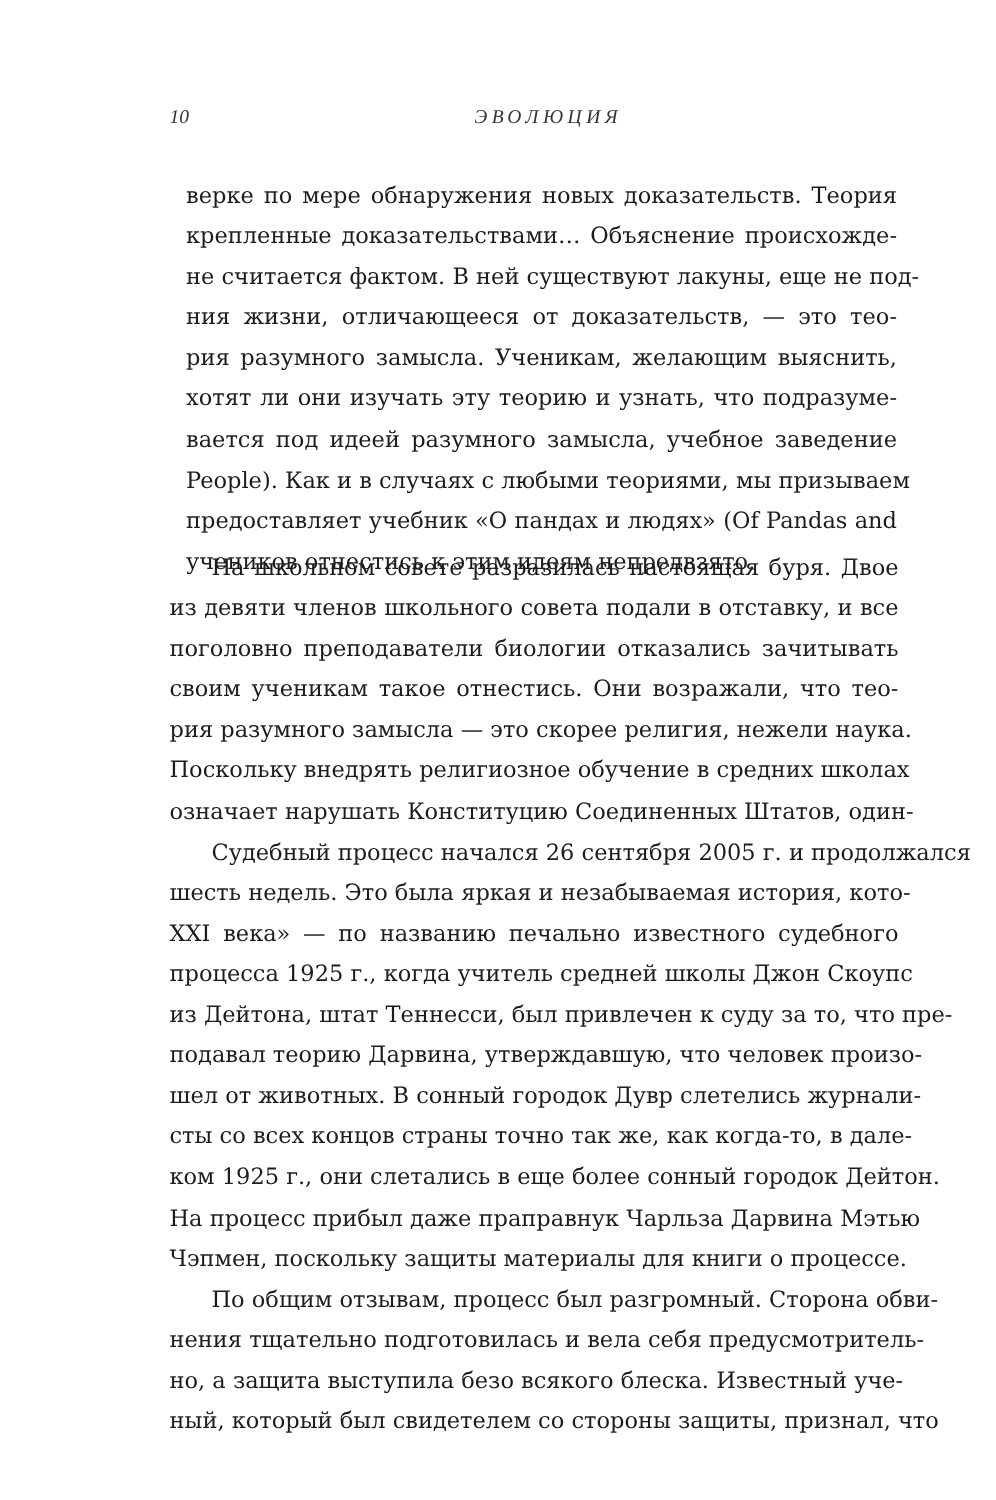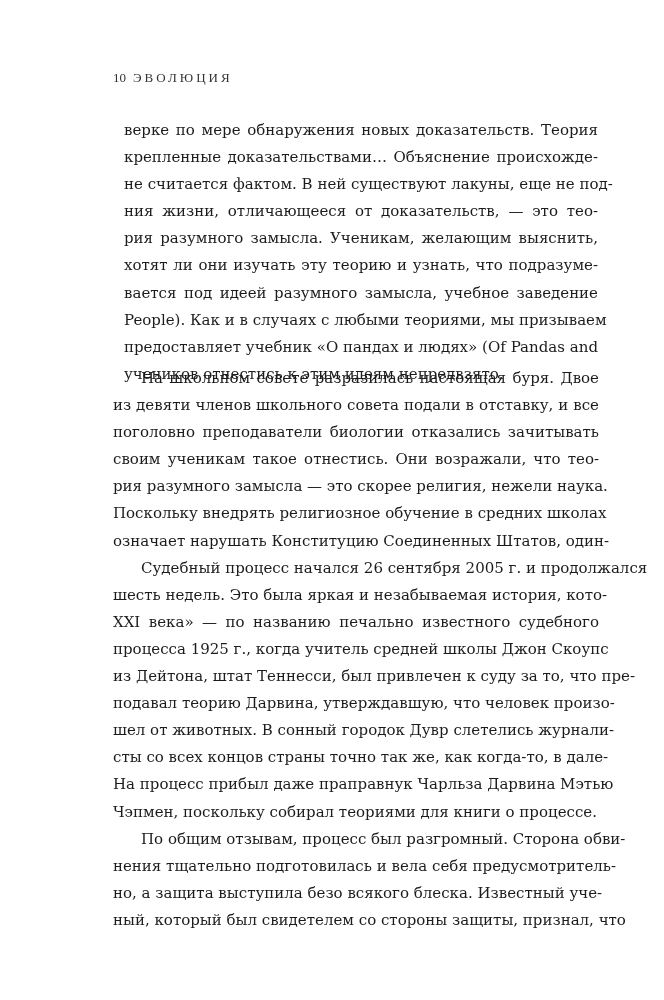--- a/index.html
+++ b/index.html
@@ -1,21 +1,21 @@
 <!DOCTYPE html>
 <html><head>
 <meta charset="utf-8">
 <style>
   html, body { margin: 0; padding: 0; background: #ffffff; }
   body { width: 664px; height: 1000px; position: relative; overflow: hidden;
          font-family: "DejaVu Serif", "Liberation Serif", serif; color: #1c1c1c; }
   .running-head { position: absolute; top: 70px; left: 113px; width: 485px; height: 20px;
-                  font-family: "Liberation Serif", serif; font-size: 13px; color: #333; }
+                  font-family: "Liberation Serif", serif; font-size: 13px; color: #333; font-style: italic; }
   .page-num { position: absolute; left: 0; top: 0; }
-  .chapter-title { position: absolute; left: 0; right: 0; top: 0; text-align: left;
+  .chapter-title { position: absolute; left: 0; right: 0; top: 0; text-align: center;
                    letter-spacing: 3px; padding-left: 20px; }
   .block { position: absolute; left: 113px; width: 486px; }
   .line { display: block; height: 27.1px; line-height: 27.1px; font-size: 15px;
           white-space: nowrap; text-align: justify; text-align-last: justify; }
   .line.last { text-align-last: left; }
   .quote { left: 124px; width: 474px; top: 117px; }
   .body { top: 365px; }
   .indent { padding-left: 28px; }
 </style>
 </head>
@@ -51,22 +51,23 @@
   </div>
   <div>
     <span class="line indent">Судебный процесс начался 26 сентября 2005 г. и продолжался</span>
     <span class="line">шесть недель. Это была яркая и незабываемая история, кото-</span>
     <span class="line">XXI века» — по названию печально известного судебного</span>
     <span class="line">процесса 1925 г., когда учитель средней школы Джон Скоупс</span>
     <span class="line">из Дейтона, штат Теннесси, был привлечен к суду за то, что пре-</span>
     <span class="line">подавал теорию Дарвина, утверждавшую, что человек произо-</span>
     <span class="line">шел от животных. В сонный городок Дувр слетелись журнали-</span>
     <span class="line">сты со всех концов страны точно так же, как когда-то, в дале-</span>
+    <span class="line">ком 1925 г., они слетались в еще более сонный городок Дейтон.</span>
     <span class="line">На процесс прибыл даже праправнук Чарльза Дарвина Мэтью</span>
-    <span class="line last">Чэпмен, поскольку собирал теориями для книги о процессе.</span>
+    <span class="line last">Чэпмен, поскольку защиты материалы для книги о процессе.</span>
   </div>
   <div>
     <span class="line indent">По общим отзывам, процесс был разгромный. Сторона обви-</span>
     <span class="line">нения тщательно подготовилась и вела себя предусмотритель-</span>
     <span class="line">но, а защита выступила безо всякого блеска. Известный уче-</span>
     <span class="line">ный, который был свидетелем со стороны защиты, признал, что</span>
   </div>
 </div>
 
 </body></html>

